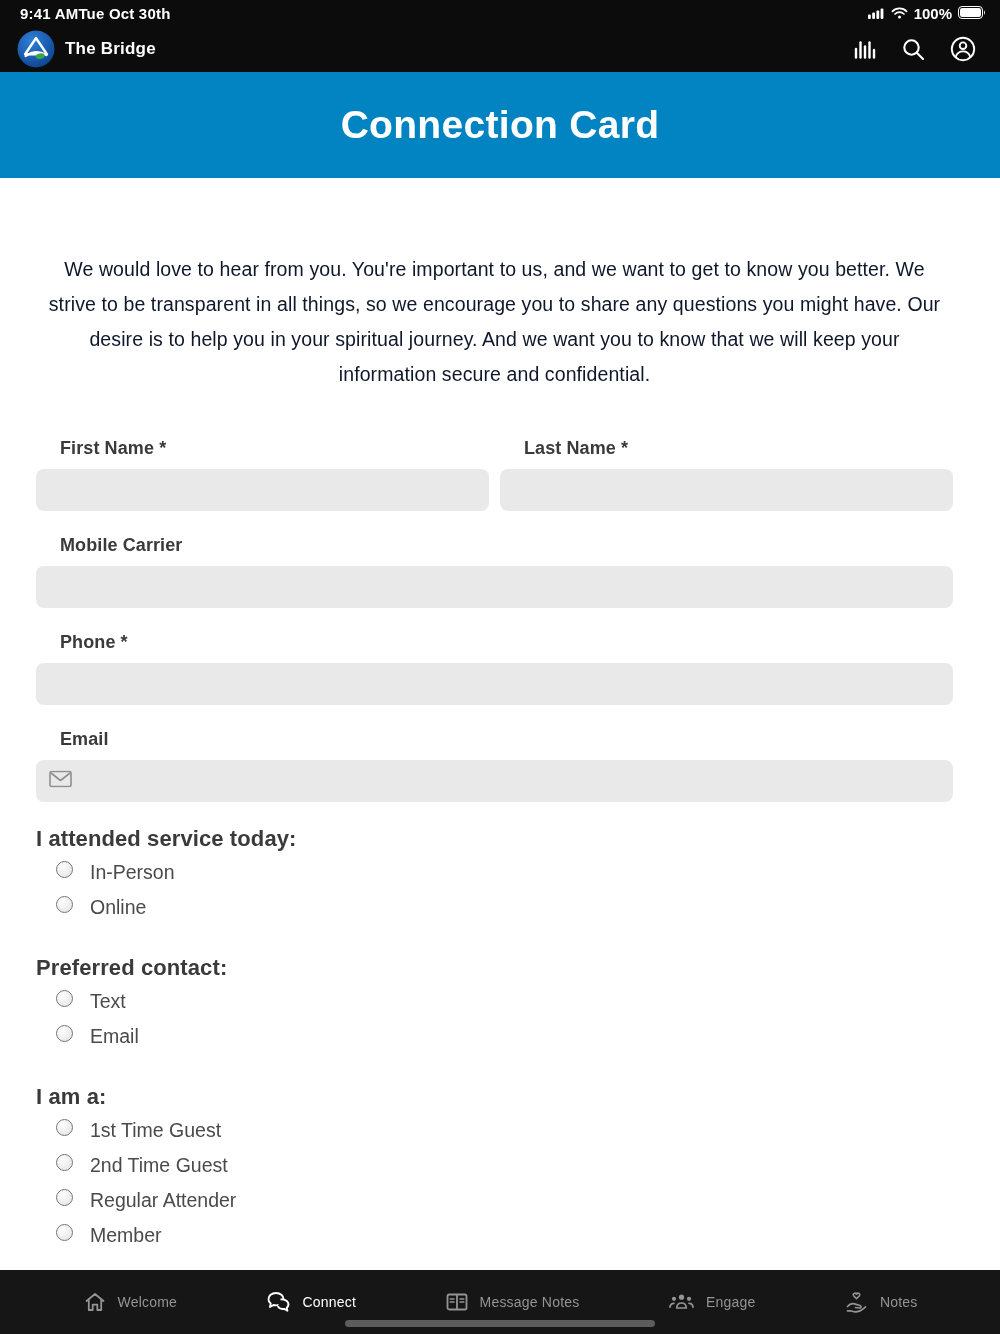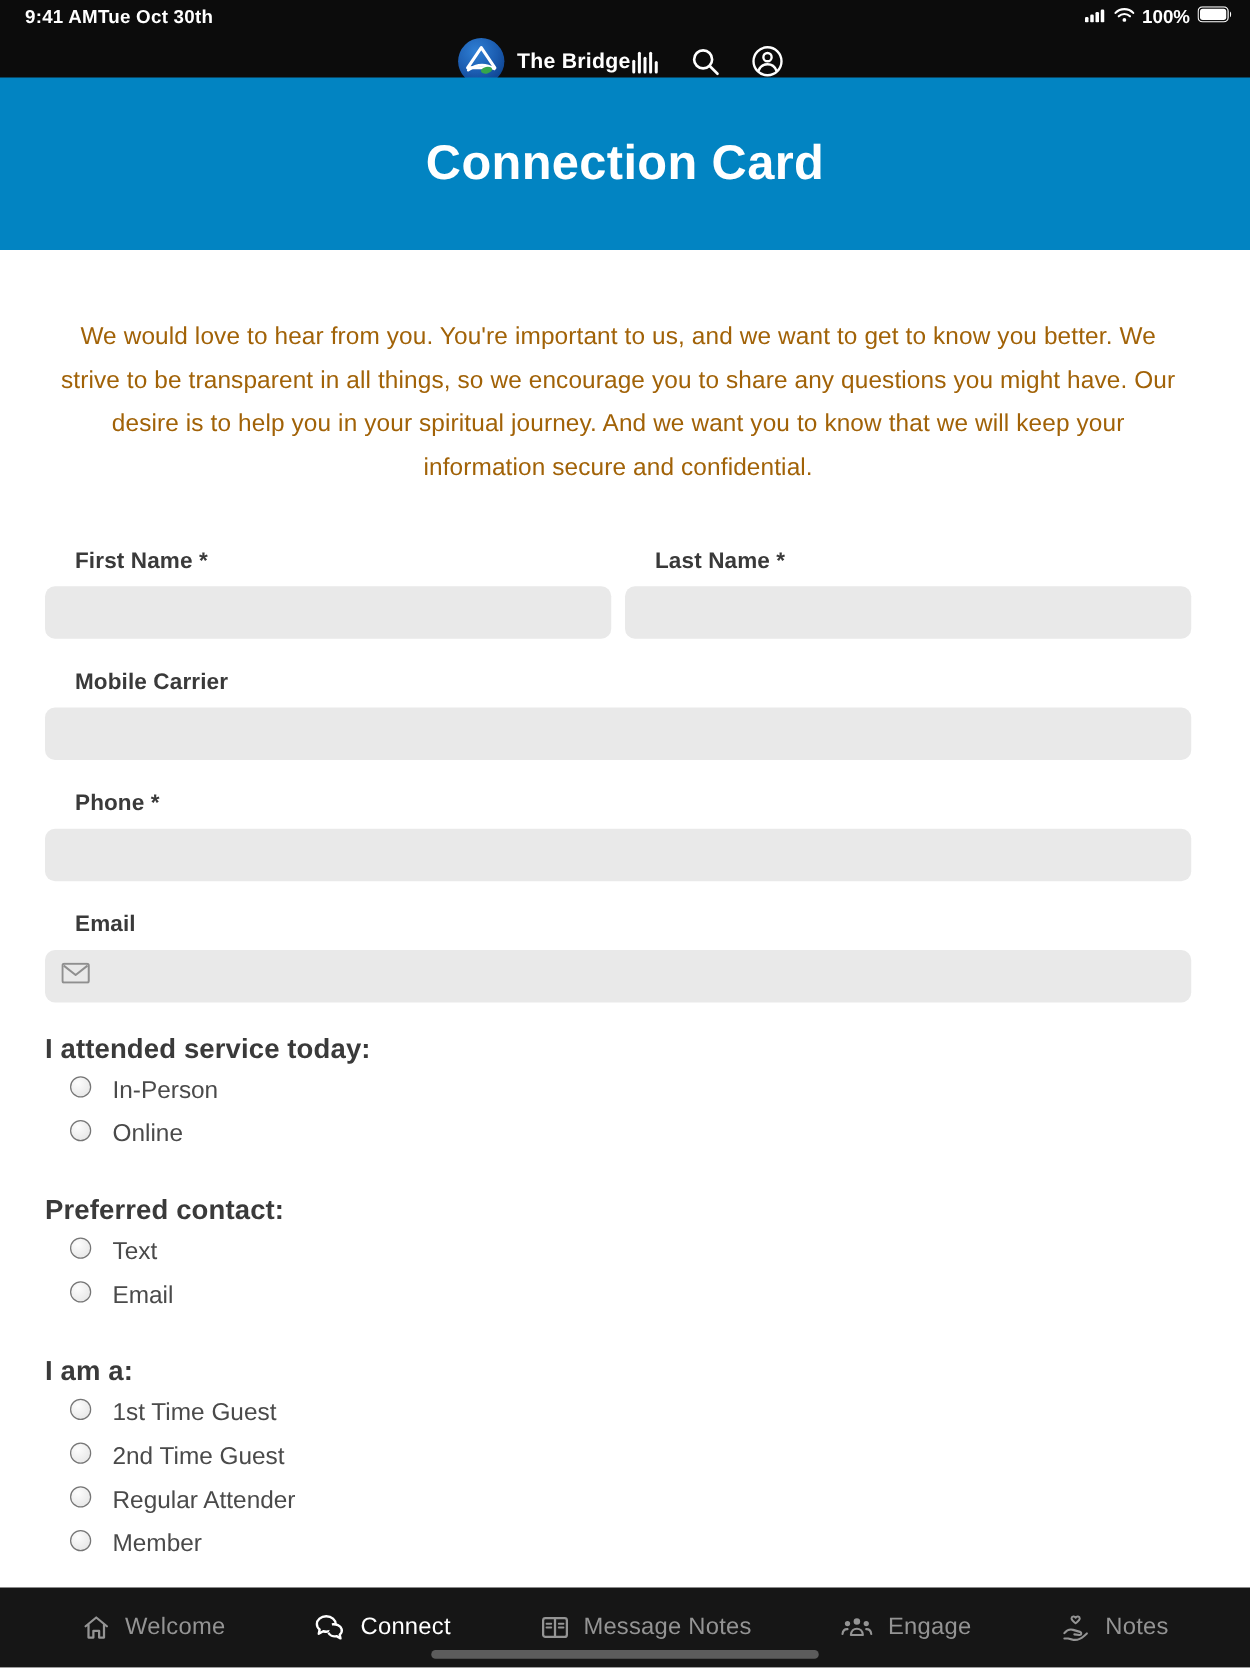--- a/index.html
+++ b/index.html
@@ -10,41 +10,41 @@
   }
   
   .top-black{ position:absolute; top:0; left:0; width:100%; height:72px; background:#0c0c0c; }
   .status-bar{
     display:flex; justify-content:space-between; align-items:center;
     height:26px; padding:0 14px 0 20px; color:#ffffff;
   }
   .status-left{ display:flex; gap:0; font-size:15px; font-weight:700; letter-spacing:.2px;justify-content:space-between; }
   .status-right{ display:flex; align-items:center; gap:6px; font-size:15px; font-weight:600; }
   .app-header{
-    display:flex; justify-content:center; align-items:center;
+    display:flex; justify-content:space-between; align-items:center;
     height:46px; padding:0 24px 0 17px; color:#fff;
   }
   .app-id{ display:flex; align-items:center; gap:10px; }
   .logo{ width:38px; height:38px; border-radius:50%; display:block; }
   .app-name{ font-size:17px; font-weight:700; color:#ffffff; letter-spacing:.2px; }
   .header-actions{ display:flex; align-items:center; gap:24px; }
   .header-actions svg{ display:block; }
   
   .banner{
-    position:absolute; top:62px; left:0; width:100%; height:138px;
+    position:absolute; top:72px; left:0; width:100%; height:106px;
     background:#0284c2; display:flex; align-items:center; justify-content:center;
   }
   .banner h1{ color:#ffffff; font-size:39px; font-weight:700; letter-spacing:.3px; }
   
   .content{
     position:absolute; top:210px; left:0; width:100%; height:1124px;
     padding:42px 47px 0 36px; overflow:hidden;
   }
   .intro{
-    text-align:center; color:#a16207; font-size:19.5px; line-height:35px;
+    text-align:center; color:#0f172a; font-size:19.5px; line-height:35px;
     font-weight:400; letter-spacing:.1px; margin:0 2px 46px 2px;
   }
   .field-label{ font-size:18px; font-weight:700; color:#3a3a3a; margin-bottom:10px; letter-spacing:.1px;margin-left:24px; }
   .text-input{
     width:100%; height:42px; background:#e9e9e9; border:none; border-radius:8px;
     font-size:18px; color:#333; padding:0 14px; outline:none; display:block;
   }
   .field{ margin-bottom:24px; }
   .name-row{ display:flex; gap:11px; margin-bottom:24px; }
   .name-row .col{ flex:1 1 0; }
@@ -65,21 +65,21 @@
   }
   .cut-label{ margin-top:24px; }
   
   .bottom-nav{
     position:absolute; left:0; bottom:0; width:100%; height:64px;
     background:#161616; display:flex; justify-content:space-evenly; align-items:center;
     z-index:5;
   }
   .nav-item{ display:flex; align-items:center; gap:11px; color:#949494; padding:4px 6px; }
   .nav-item.active{ color:#ffffff; }
-  .nav-label{ font-size:19px; letter-spacing:.2px; }
+  .nav-label{ font-size:14px; letter-spacing:.2px; }
   .nav-item svg{ display:block; }
   .home-indicator{
     position:absolute; left:50%; transform:translateX(-50%); bottom:7px;
     width:310px; height:7px; border-radius:4px; background:#5c5c5c; z-index:6;
   }
 </style>
 </head>
 <body>
 
 <div class="screen">

